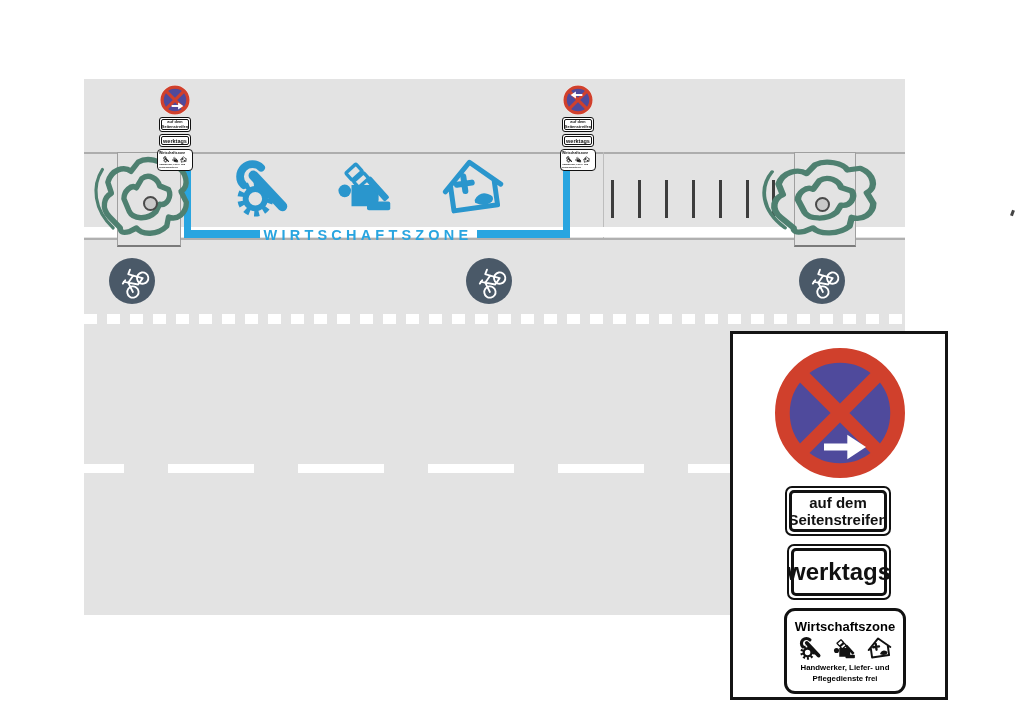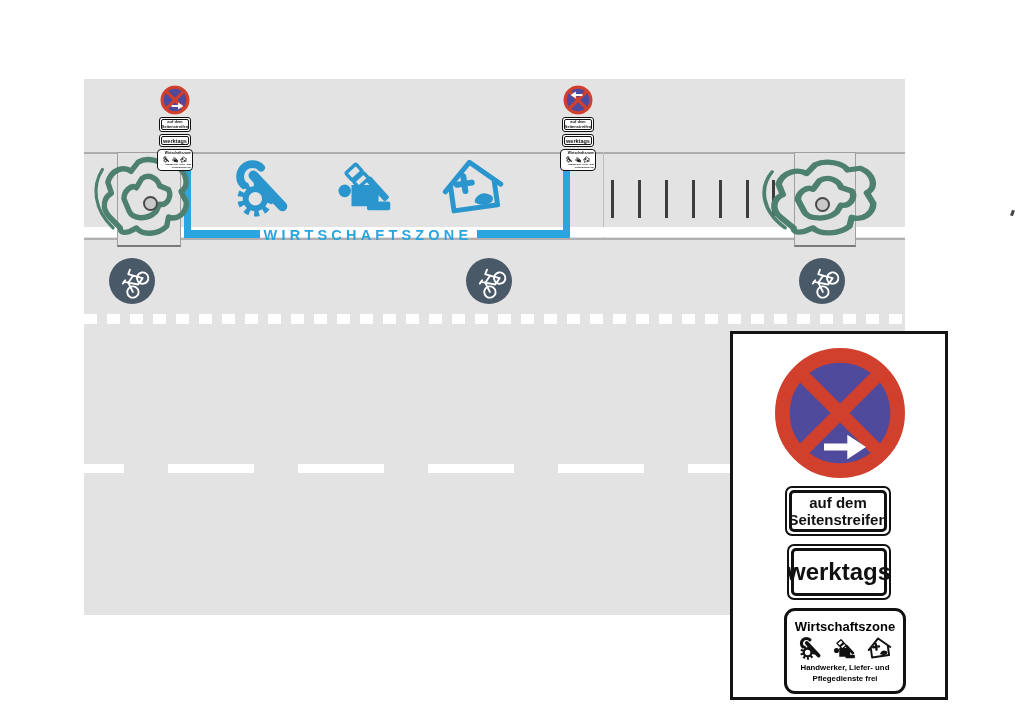--- a/index.html
+++ b/index.html
@@ -39,21 +39,21 @@
 
   
   #dash-line{left:84px;top:314px;width:821px;height:10px;z-index:1;
      background:repeating-linear-gradient(90deg,#fff 0 13px,transparent 13px 23px);}
   #lane-dashes{left:84px;top:464px;width:821px;height:9px;z-index:1;
      background:repeating-linear-gradient(90deg,#fff 0 86px,transparent 86px 130px);
      background-position:-46px 0;}
 
   
   .plate{background:#fff;border:1px solid #111;border-radius:3px;padding:1px;box-sizing:border-box;
-         text-align:right;color:#111;}
+         text-align:left;color:#111;}
   .plate-inner{border:1px solid #111;border-radius:2px;width:100%;height:100%;box-sizing:border-box;
          display:flex;flex-direction:column;align-items:center;justify-content:center;}
   .sign-group{width:36px;z-index:10;display:flex;flex-direction:column;align-items:center;gap:2px;}
   .nostop-s{position:relative;width:30px;height:30px;}
   .nostop-s .arrow{position:absolute;width:13px;height:8px;}
   .plate-s1{width:32px;height:15px;font-weight:bold;font-size:4px;line-height:4.8px;}
   .plate-s2{width:32px;height:13px;font-weight:bold;font-size:5.5px;}
   .plate-s3{width:36px;height:22px;border-radius:4px;font-weight:bold;}
   .plate-s3 .ztitle{font-size:3.4px;line-height:4px;}
   .plate-s3 .zicons{display:flex;gap:1.5px;align-items:center;justify-content:center;height:8px;color:#111;}

